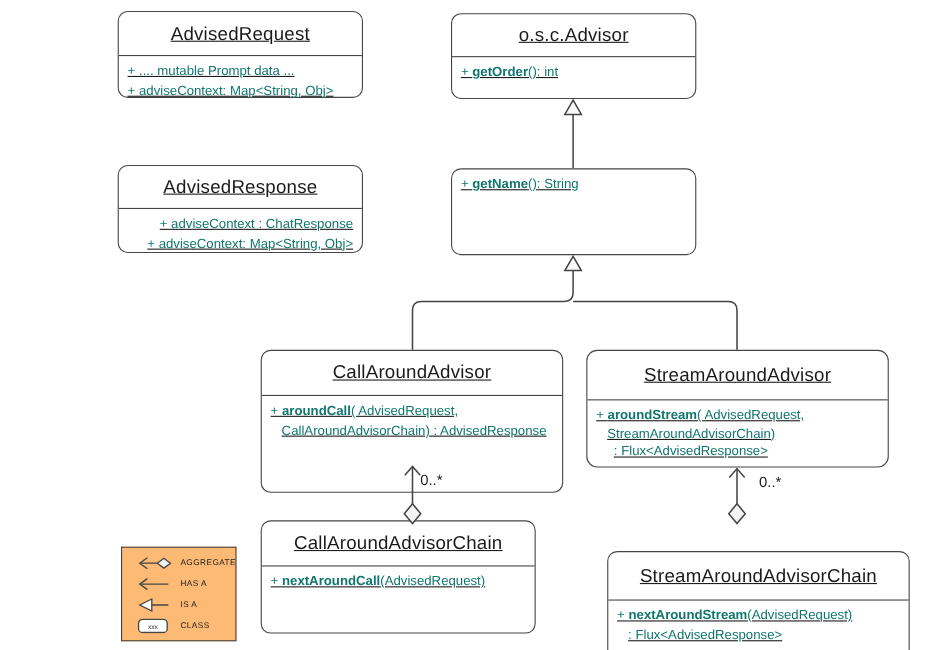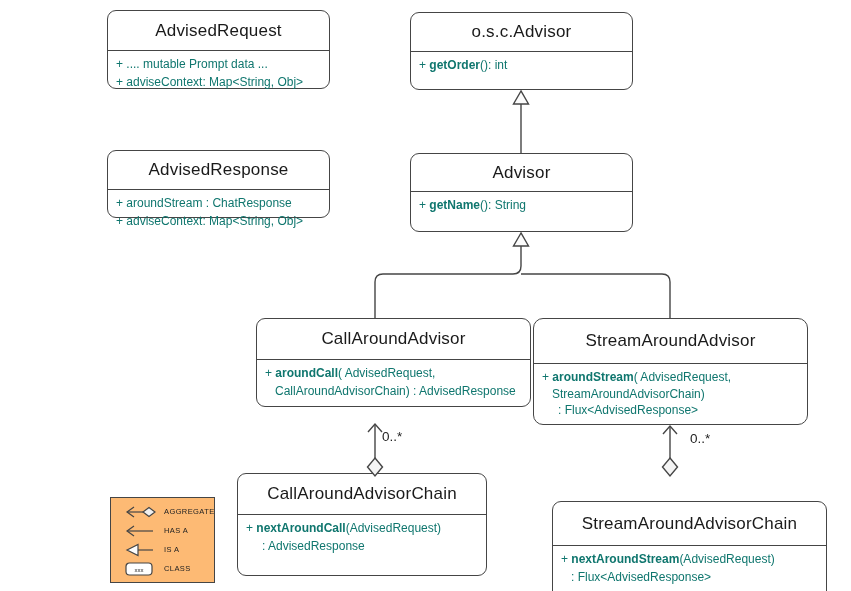--- a/index.html
+++ b/index.html
@@ -2,21 +2,21 @@
 <html><head>
 <meta charset="utf-8">
 <style>
   html,body{margin:0;padding:0;background:#ffffff;}
   #canvas{
     position:relative;width:851px;height:591px;background:#ffffff;
     font-family:"Liberation Sans","DejaVu Sans",sans-serif;color:#1e1e1e;overflow:hidden;
   }
   .uml-class{
     position:absolute;background:#ffffff;border:1.5px solid #454545;
-    border-radius:9px;box-sizing:border-box;
+    border-radius:9px;box-sizing:border-box;text-decoration:underline;
   }
   .uml-title{
     display:flex;align-items:center;justify-content:center;
     border-bottom:1.4px solid #454545;font-size:17px;color:#1a1a1a;
     letter-spacing:.2px;
   }
   .uml-body{padding:5px 8px 0 8px;font-size:12px;line-height:17.5px;color:#0f766e;}
   .uml-line{white-space:nowrap;}
   .uml-line b{font-weight:bold;}
   .ind1{padding-left:10px;}
@@ -48,57 +48,55 @@
     </div>
   </div>
 
   <div class="uml-class" style="left:410px;top:12px;width:223px;height:78px;">
     <div class="uml-title" style="height:38px;">o.s.c.Advisor</div>
     <div class="uml-body">
       <div class="uml-line"><span>+ </span><b>getOrder</b><span>(): int</span></div>
     </div>
   </div>
 
-  <div class="uml-class" style="left:107px;top:150px;width:223px;height:68px;">
+  <div class="uml-class" style="left:107px;top:150px;width:223px;height:80px;text-align:right;">
     <div class="uml-title" style="height:38px;">AdvisedResponse</div>
     <div class="uml-body">
-      <div class="uml-line"><span>+ aroundStream : ChatResponse</span></div>
+      <div class="uml-line"><span>+ adviseContext : ChatResponse</span></div>
       <div class="uml-line"><span>+ adviseContext: Map&lt;String, Obj&gt;</span></div>
     </div>
   </div>
 
   <div class="uml-class" style="left:410px;top:153px;width:223px;height:79px;">
-    <div class="uml-title" style="height:37px;">Advisor</div>
     <div class="uml-body">
       <div class="uml-line"><span>+ </span><b>getName</b><span>(): String</span></div>
     </div>
   </div>
 
-  <div class="uml-class" style="left:237px;top:318px;width:275px;height:89px;margin-left:19px;">
+  <div class="uml-class" style="left:237px;top:318px;width:275px;height:130px;">
     <div class="uml-title" style="height:40px;">CallAroundAdvisor</div>
     <div class="uml-body">
       <div class="uml-line"><span>+ </span><b>aroundCall</b><span>( AdvisedRequest,</span></div>
       <div class="uml-line ind1"><span>CallAroundAdvisorChain) : AdvisedResponse</span></div>
     </div>
   </div>
 
   <div class="uml-class" style="left:533px;top:318px;width:275px;height:107px;border-radius:10px;">
     <div class="uml-title" style="height:44px;">StreamAroundAdvisor</div>
     <div class="uml-body" style="line-height:16.5px;">
       <div class="uml-line"><span>+ </span><b>aroundStream</b><span>( AdvisedRequest,</span></div>
       <div class="uml-line ind1"><span>StreamAroundAdvisorChain)</span></div>
       <div class="uml-line ind2"><span>: Flux&lt;AdvisedResponse&gt;</span></div>
     </div>
   </div>
 
   <div class="uml-class" style="left:237px;top:473px;width:250px;height:103px;">
     <div class="uml-title" style="height:40px;">CallAroundAdvisorChain</div>
     <div class="uml-body">
       <div class="uml-line"><span>+ </span><b>nextAroundCall</b><span>(AdvisedRequest)</span></div>
-      <div class="uml-line ind2"><span>: AdvisedResponse</span></div>
     </div>
   </div>
 
   <div class="uml-class" style="left:552px;top:473px;width:275px;height:105px;margin-top:28px;">
     <div class="uml-title" style="height:43px;">StreamAroundAdvisorChain</div>
     <div class="uml-body">
       <div class="uml-line"><span>+ </span><b>nextAroundStream</b><span>(AdvisedRequest)</span></div>
       <div class="uml-line ind1"><span>: Flux&lt;AdvisedResponse&gt;</span></div>
     </div>
   </div>

